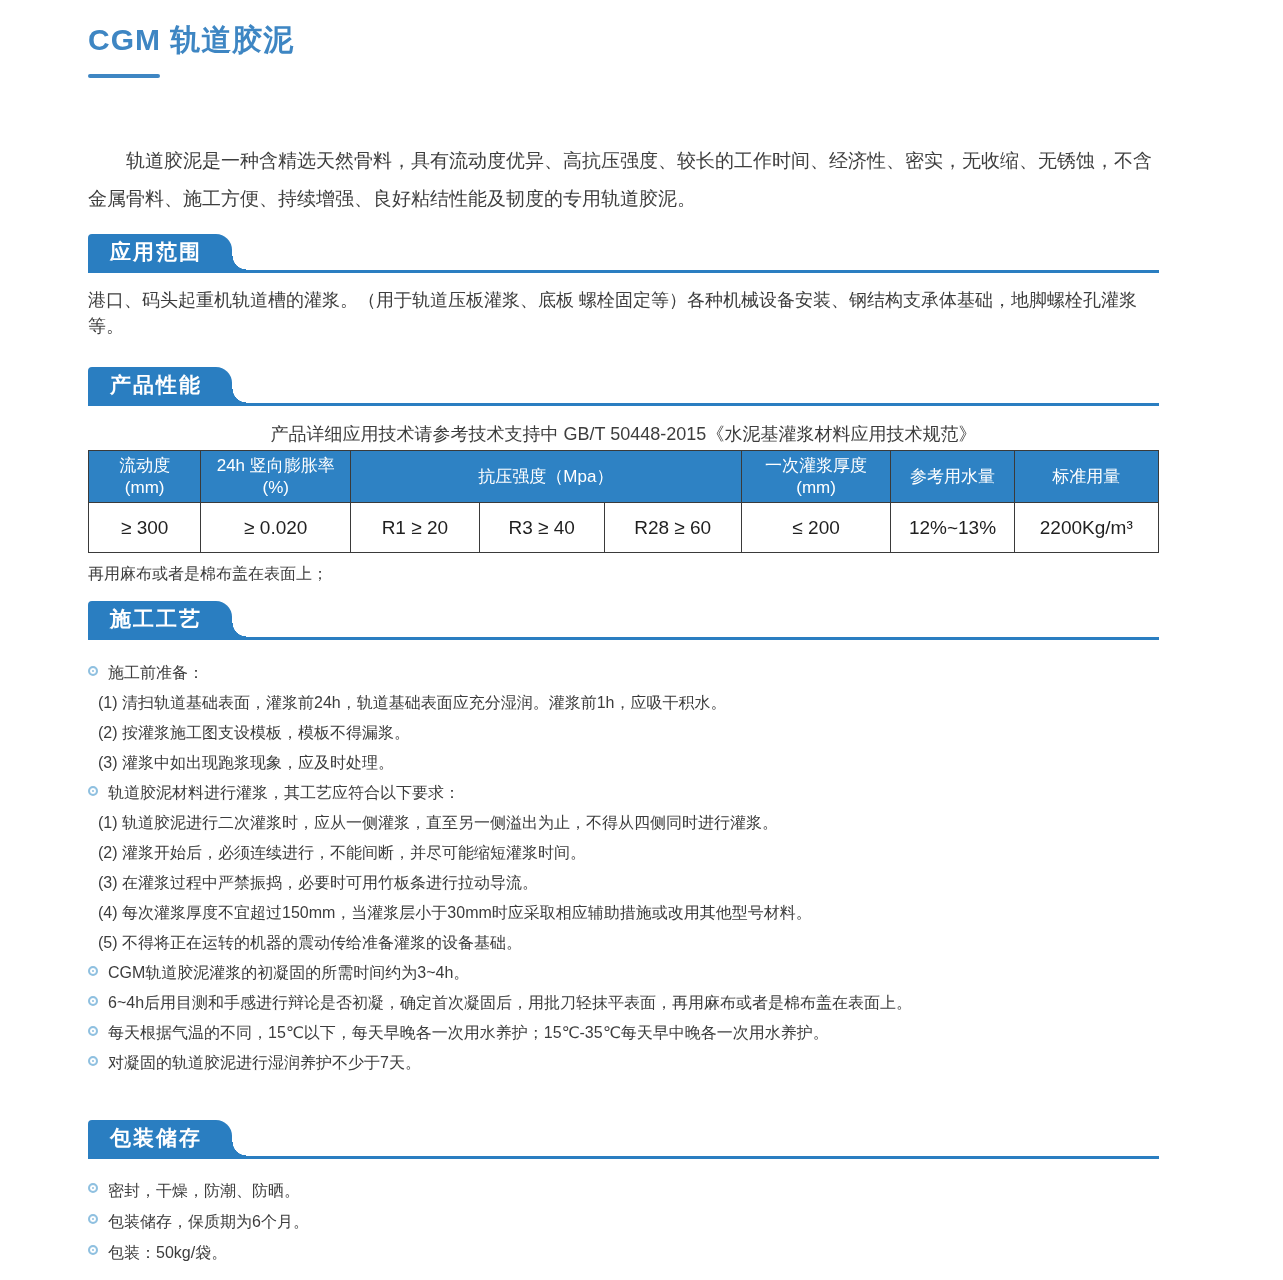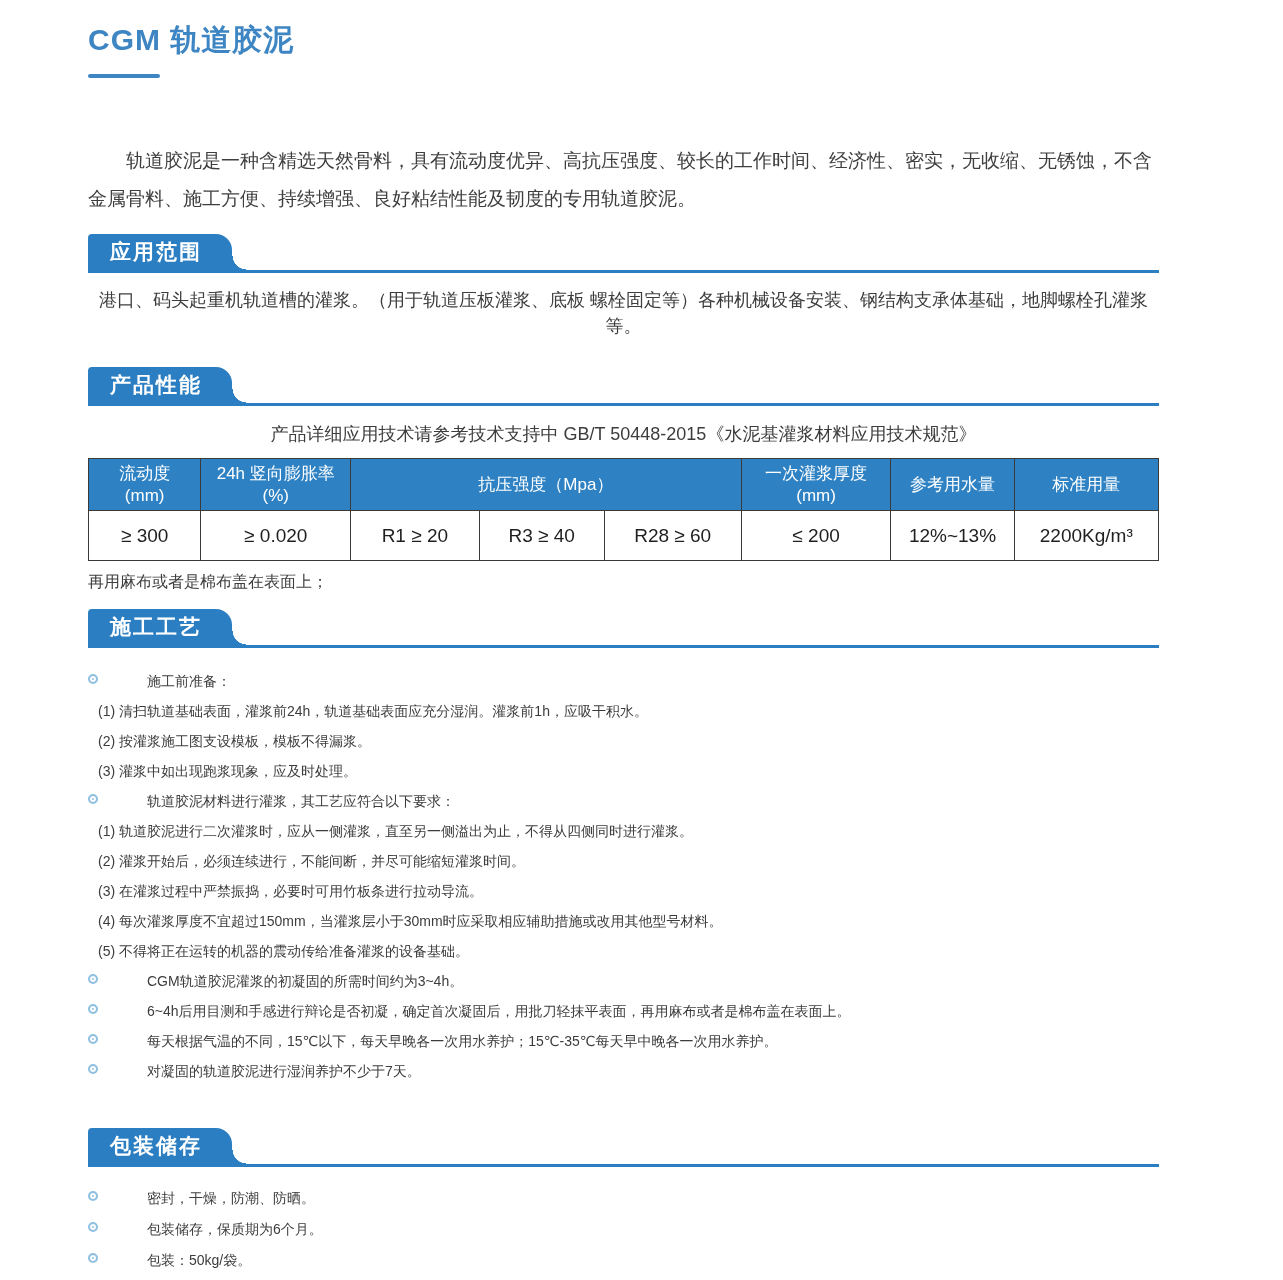--- a/index.html
+++ b/index.html
@@ -32,41 +32,41 @@
   .badge{
     display:inline-block;position:relative;background:var(--accent);color:#ffffff;
     font-size:21px;font-weight:bold;line-height:24px;padding:6px 30px 6px 22px;
     border-radius:4px 16px 0 0;letter-spacing:2px;
   }
   .badge::after{
     content:"";position:absolute;right:-14px;bottom:0;width:14px;height:14px;
     background:radial-gradient(circle at 100% 0, rgba(0,0,0,0) 13px, var(--accent) 13.5px);
   }
   .sec-application{margin-top:16px;}
-  .app-text{margin-top:14px;font-size:18px;line-height:26px;text-align:center;}
+  .app-text{margin-top:14px;font-size:18px;line-height:26px;}
   .sec-performance{margin-top:28px;}
   .perf-note{margin-top:16px;font-size:18px;line-height:24px;text-align:center;}
   table.spec{
-    width:100%;border-collapse:collapse;table-layout:fixed;margin-top:12px;
+    width:100%;border-collapse:collapse;table-layout:fixed;margin-top:4px;
   }
   table.spec th,table.spec td{
     border:1px solid #3a3a3a;text-align:center;vertical-align:middle;
   }
   table.spec th{
     background:var(--th-blue);color:#ffffff;font-weight:normal;
     font-size:17px;line-height:22px;height:52px;
   }
   table.spec td{
     background:#ffffff;color:#1f1f1f;font-size:19px;height:50px;
   }
   .footnote{margin-top:10px;font-size:16px;line-height:22px;color:#3e3e3e;}
   .sec-construction{margin-top:16px;}
   .list{margin-top:18px;}
   .item{
-    display:flex;align-items:flex-start;font-size:14px;line-height:30px;color:#3c3c3c;gap:39px;
+    display:flex;align-items:flex-start;font-size:16px;line-height:30px;color:#3c3c3c;
   }
   .item.sub{padding-left:10px;}
   .ring-icon{
     flex:0 0 auto;width:10px;height:10px;margin:8px 10px 0 0;
     border:2px solid var(--ring);border-radius:50%;
     box-shadow:inset 0 0 0 2px #ffffff, inset 0 0 0 5px var(--ring);
   }
   .sec-packaging{margin-top:42px;}
   .pack-list{margin-top:16px;}
   .pack-list .item{line-height:31px;}

